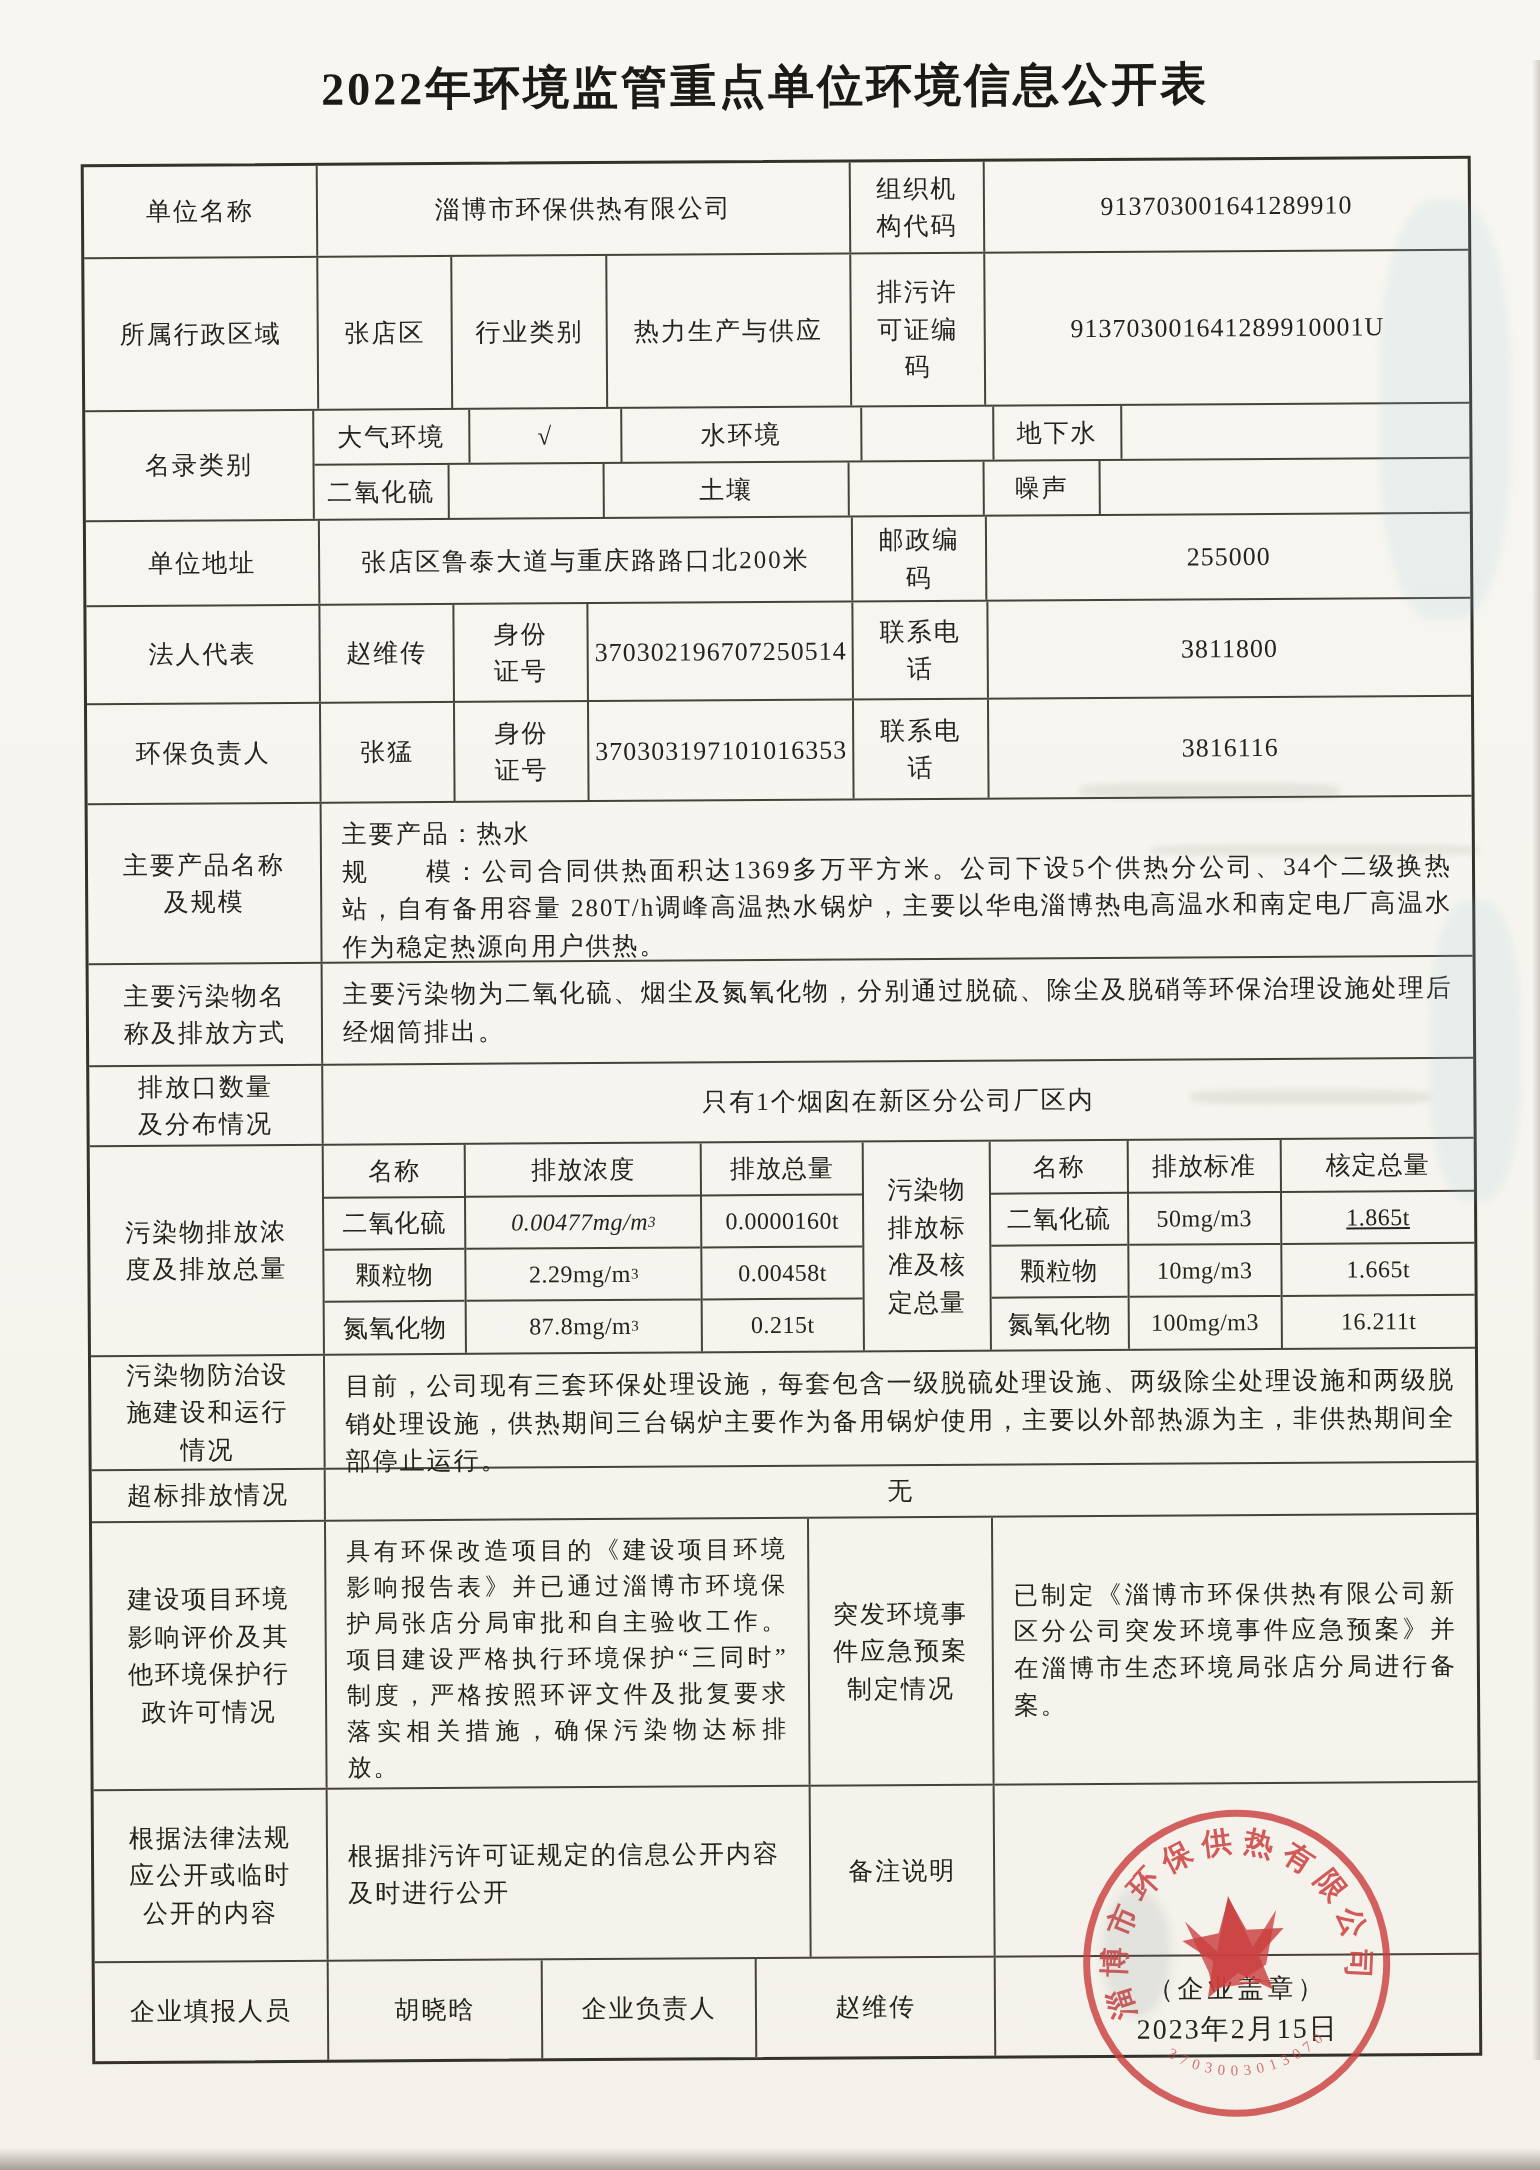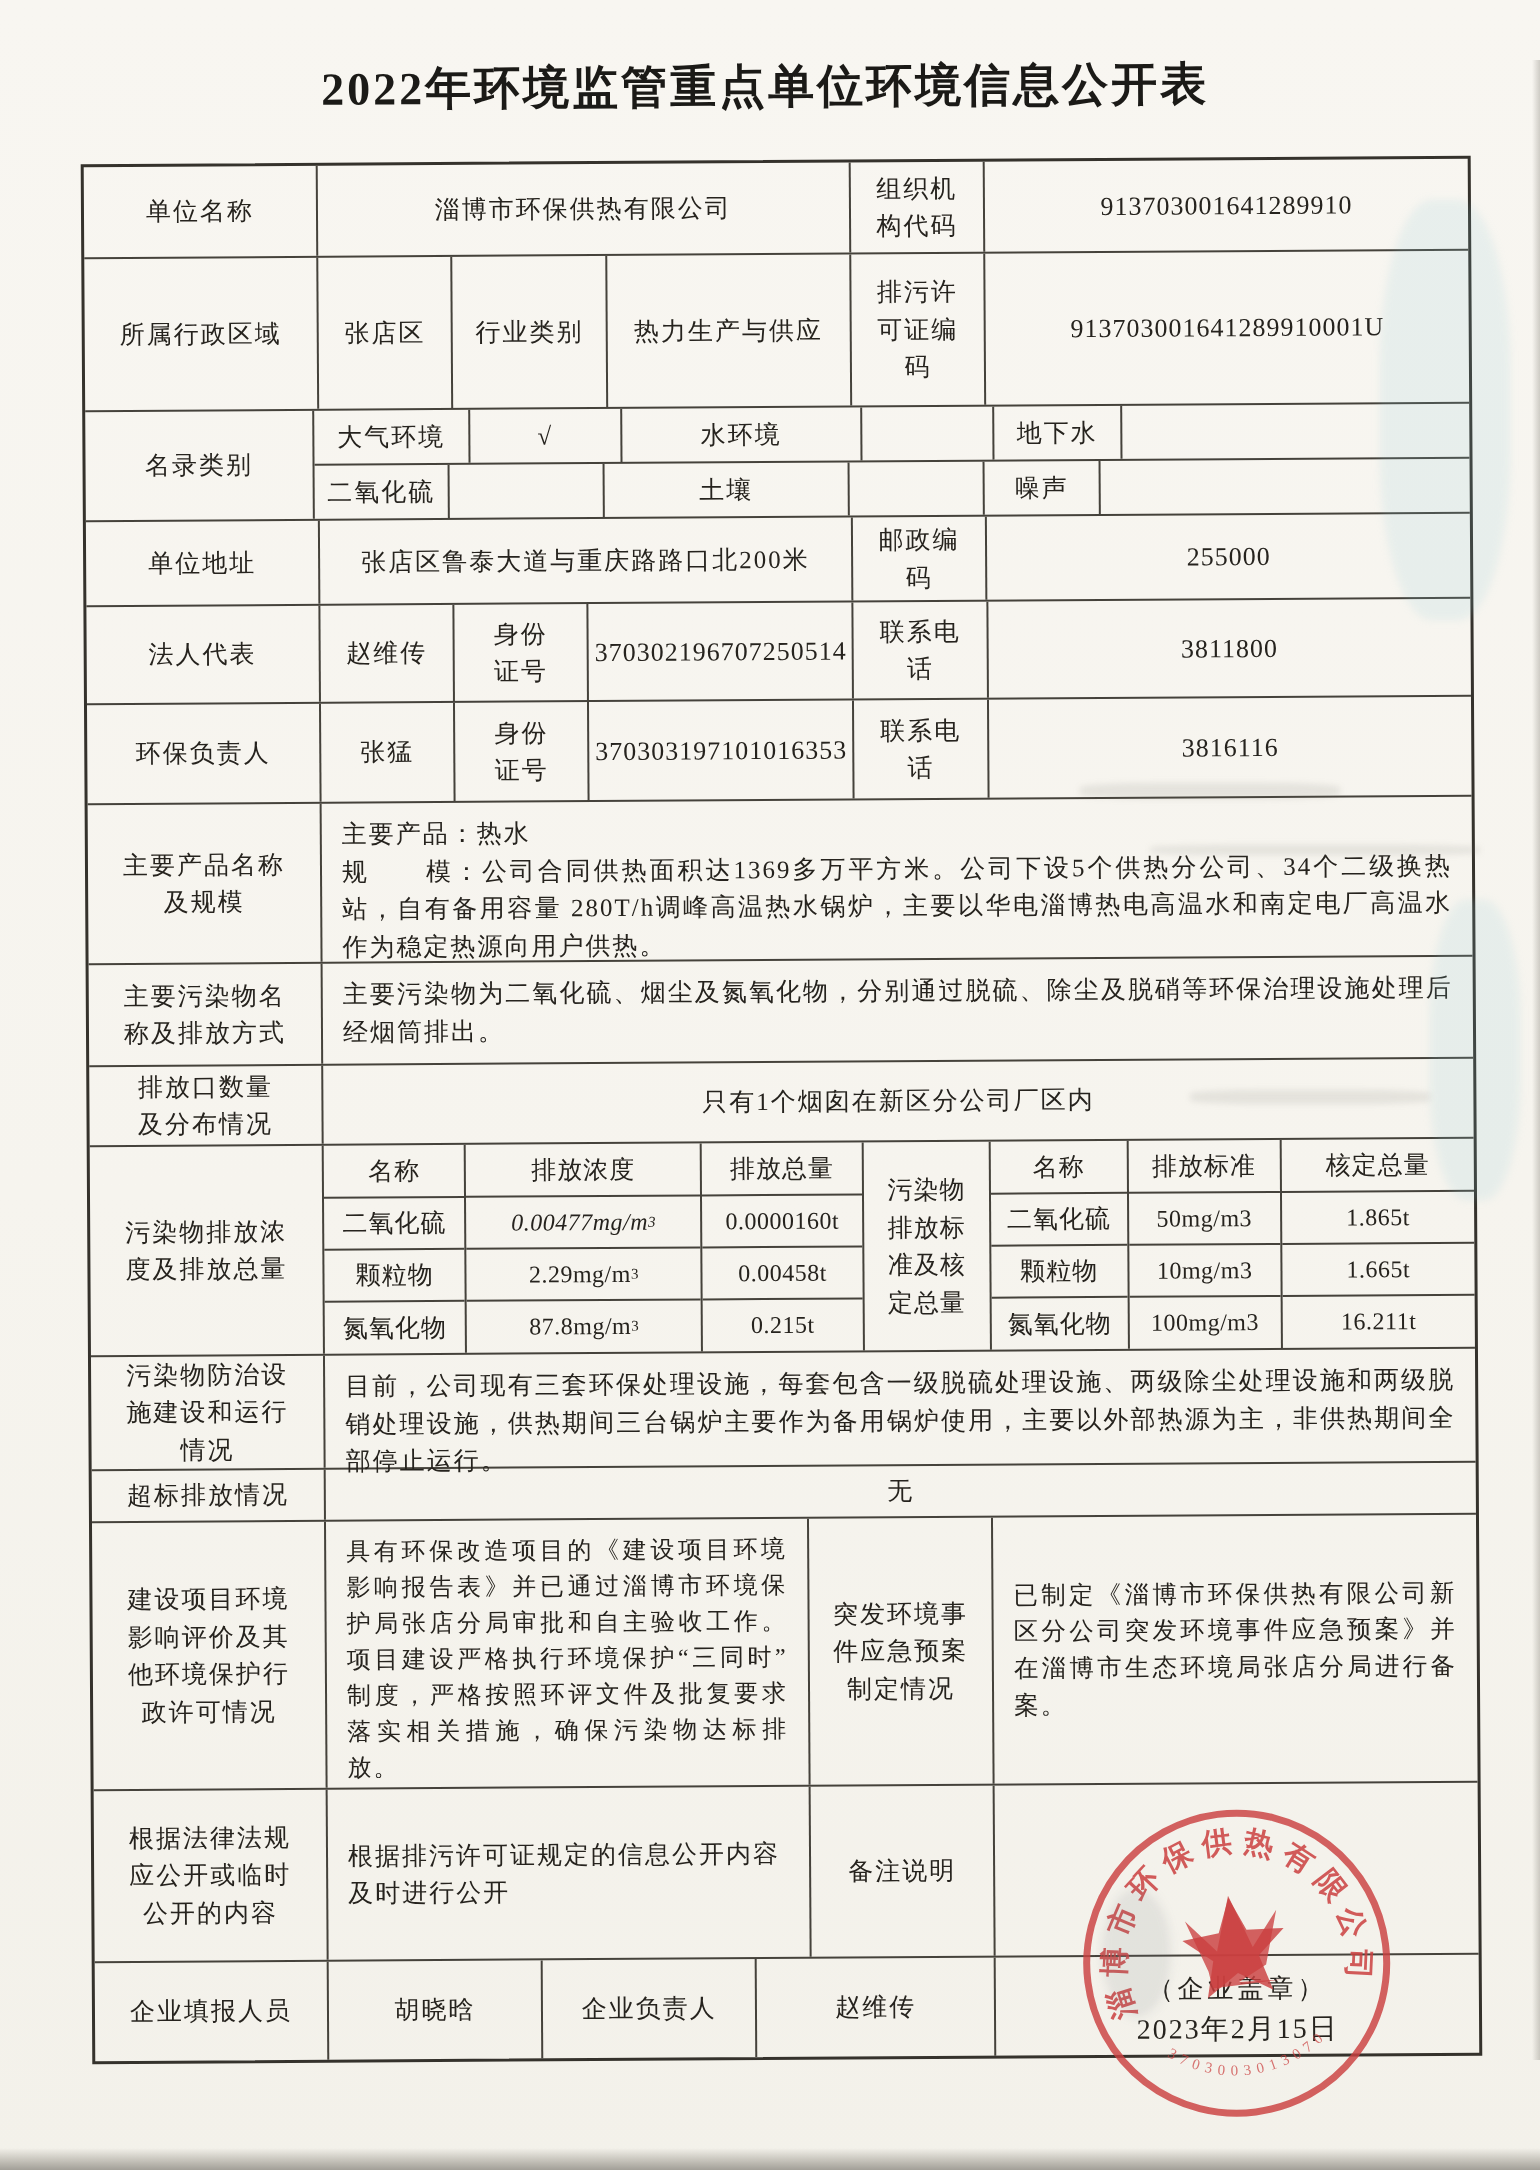--- a/index.html
+++ b/index.html
@@ -215,21 +215,21 @@
         <div class="scell" style="height:52px;">氮氧化物</div>
       </div>
       <div class="subcol" style="width:154px;">
         <div class="scell" style="height:54px;">排放标准</div>
         <div class="scell small-num" style="height:52px;">50mg/m3</div>
         <div class="scell small-num" style="height:52px;">10mg/m3</div>
         <div class="scell small-num" style="height:52px;">100mg/m3</div>
       </div>
       <div class="subcol" style="width:193px;">
         <div class="scell" style="height:54px;">核定总量</div>
-        <div class="scell small-num" style="height:52px;">1.865t</div>
+        <div class="scell small-num" style="height:52px;text-decoration:underline;">1.865t</div>
         <div class="scell small-num" style="height:52px;">1.665t</div>
         <div class="scell small-num" style="height:52px;">16.211t</div>
       </div>
     </div>
 
     <div class="row" style="height:114px;">
       <div class="cell" style="width:235px;">污染物防治设
 施建设和运行
 情况</div>
       <div class="cell txt" style="width:1155px;">目前，公司现有三套环保处理设施，每套包含一级脱硫处理设施、两级除尘处理设施和两级脱销处理设施，供热期间三台锅炉主要作为备用锅炉使用，主要以外部热源为主，非供热期间全部停止运行。</div>

